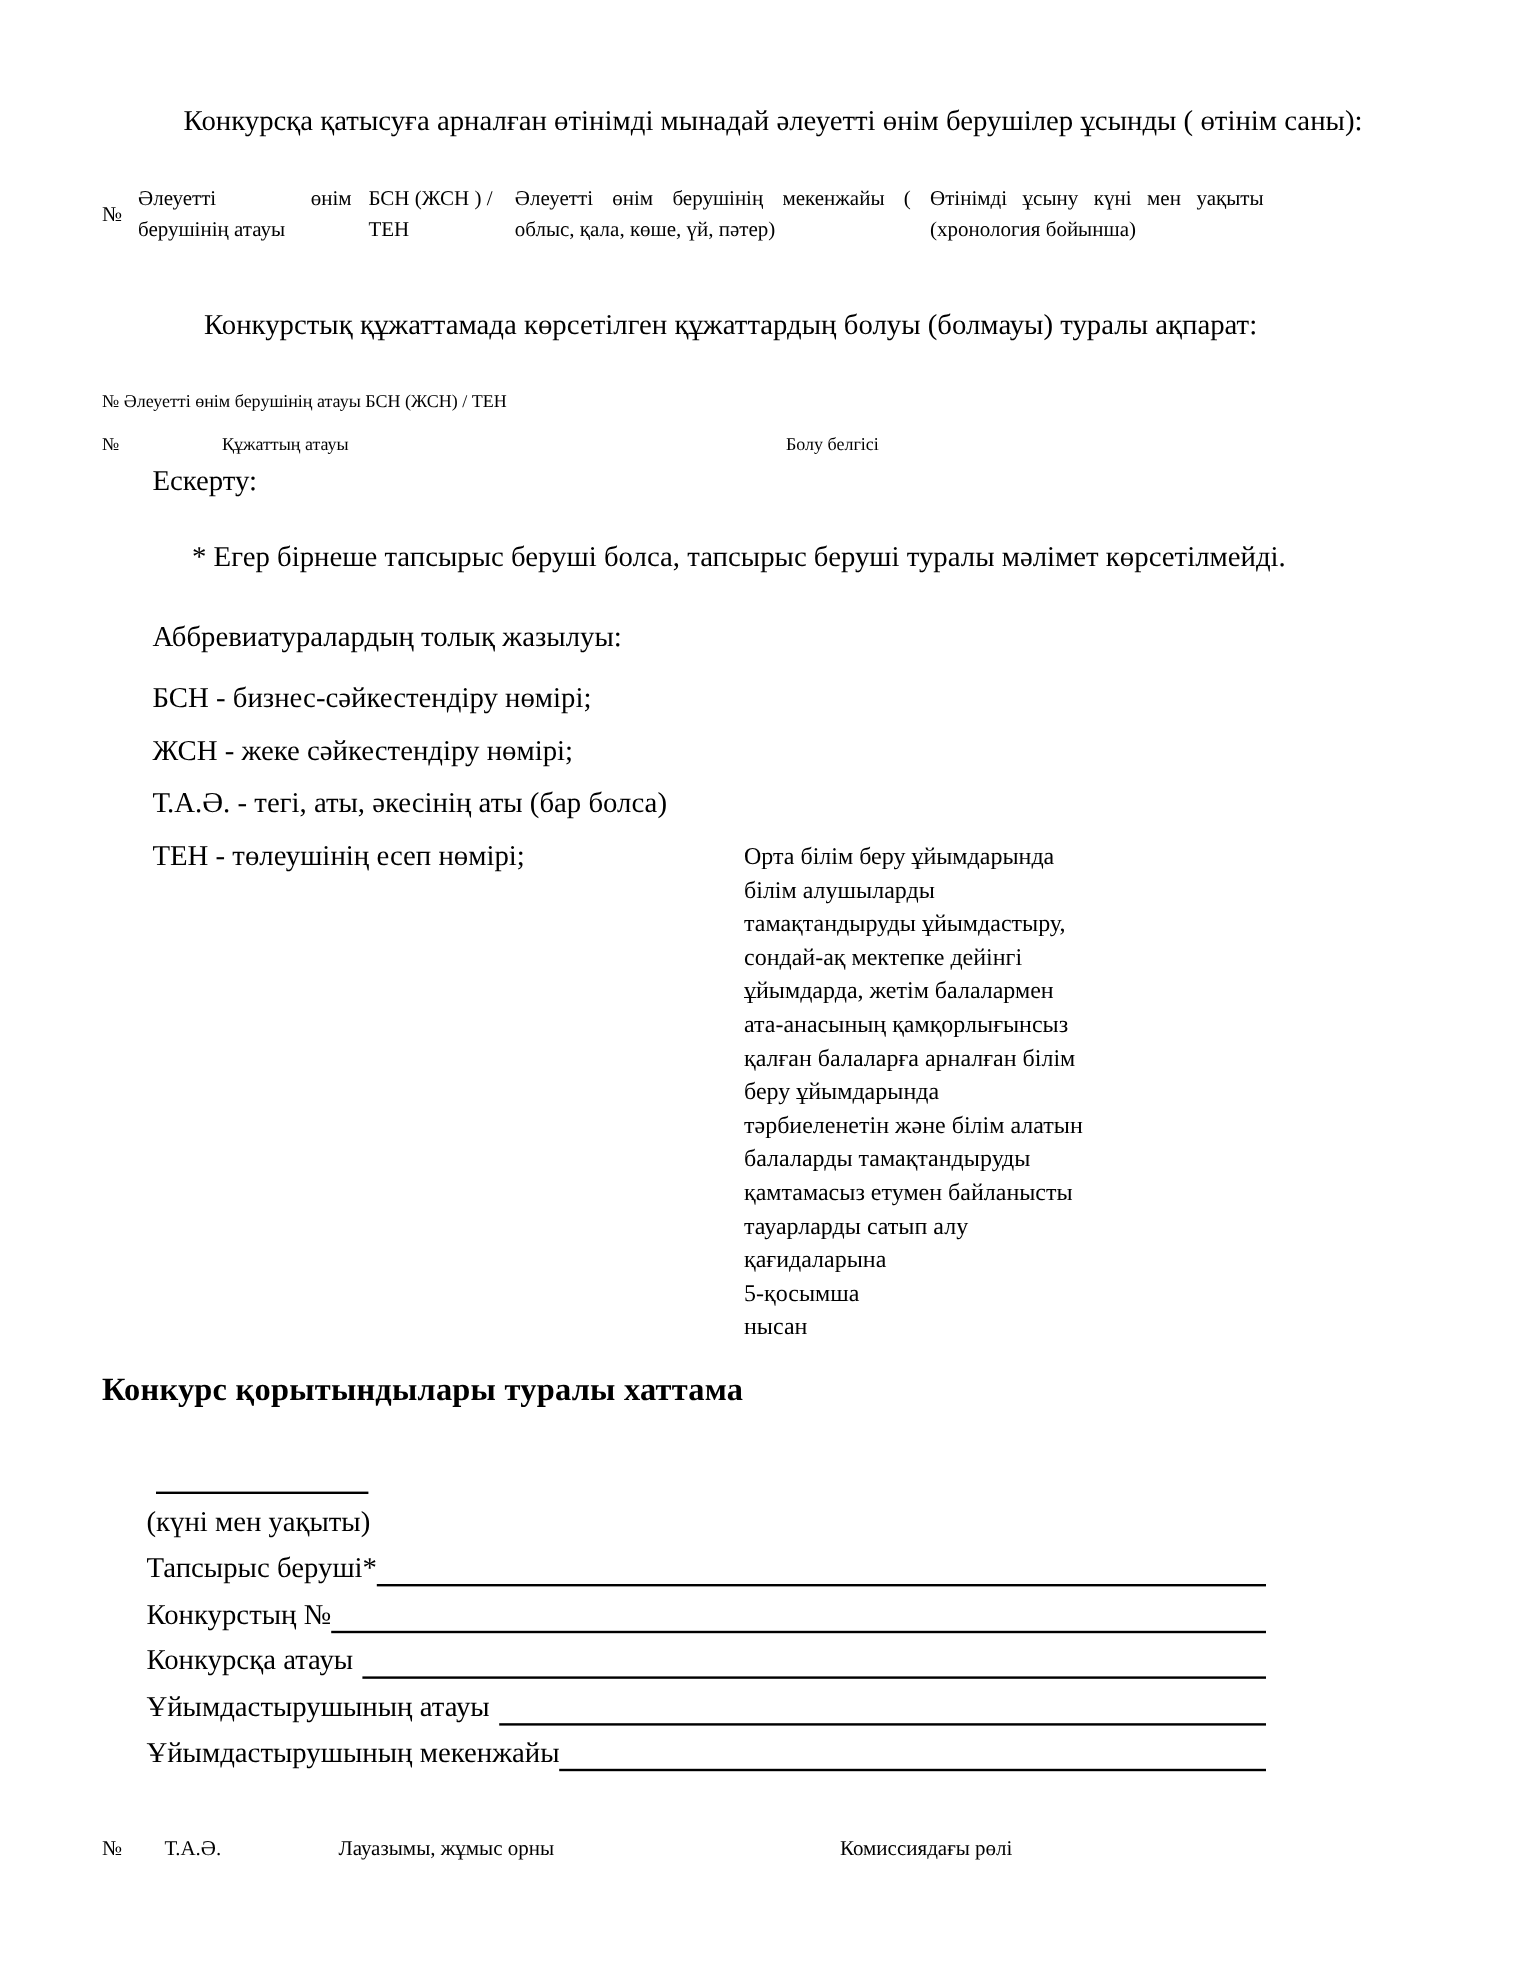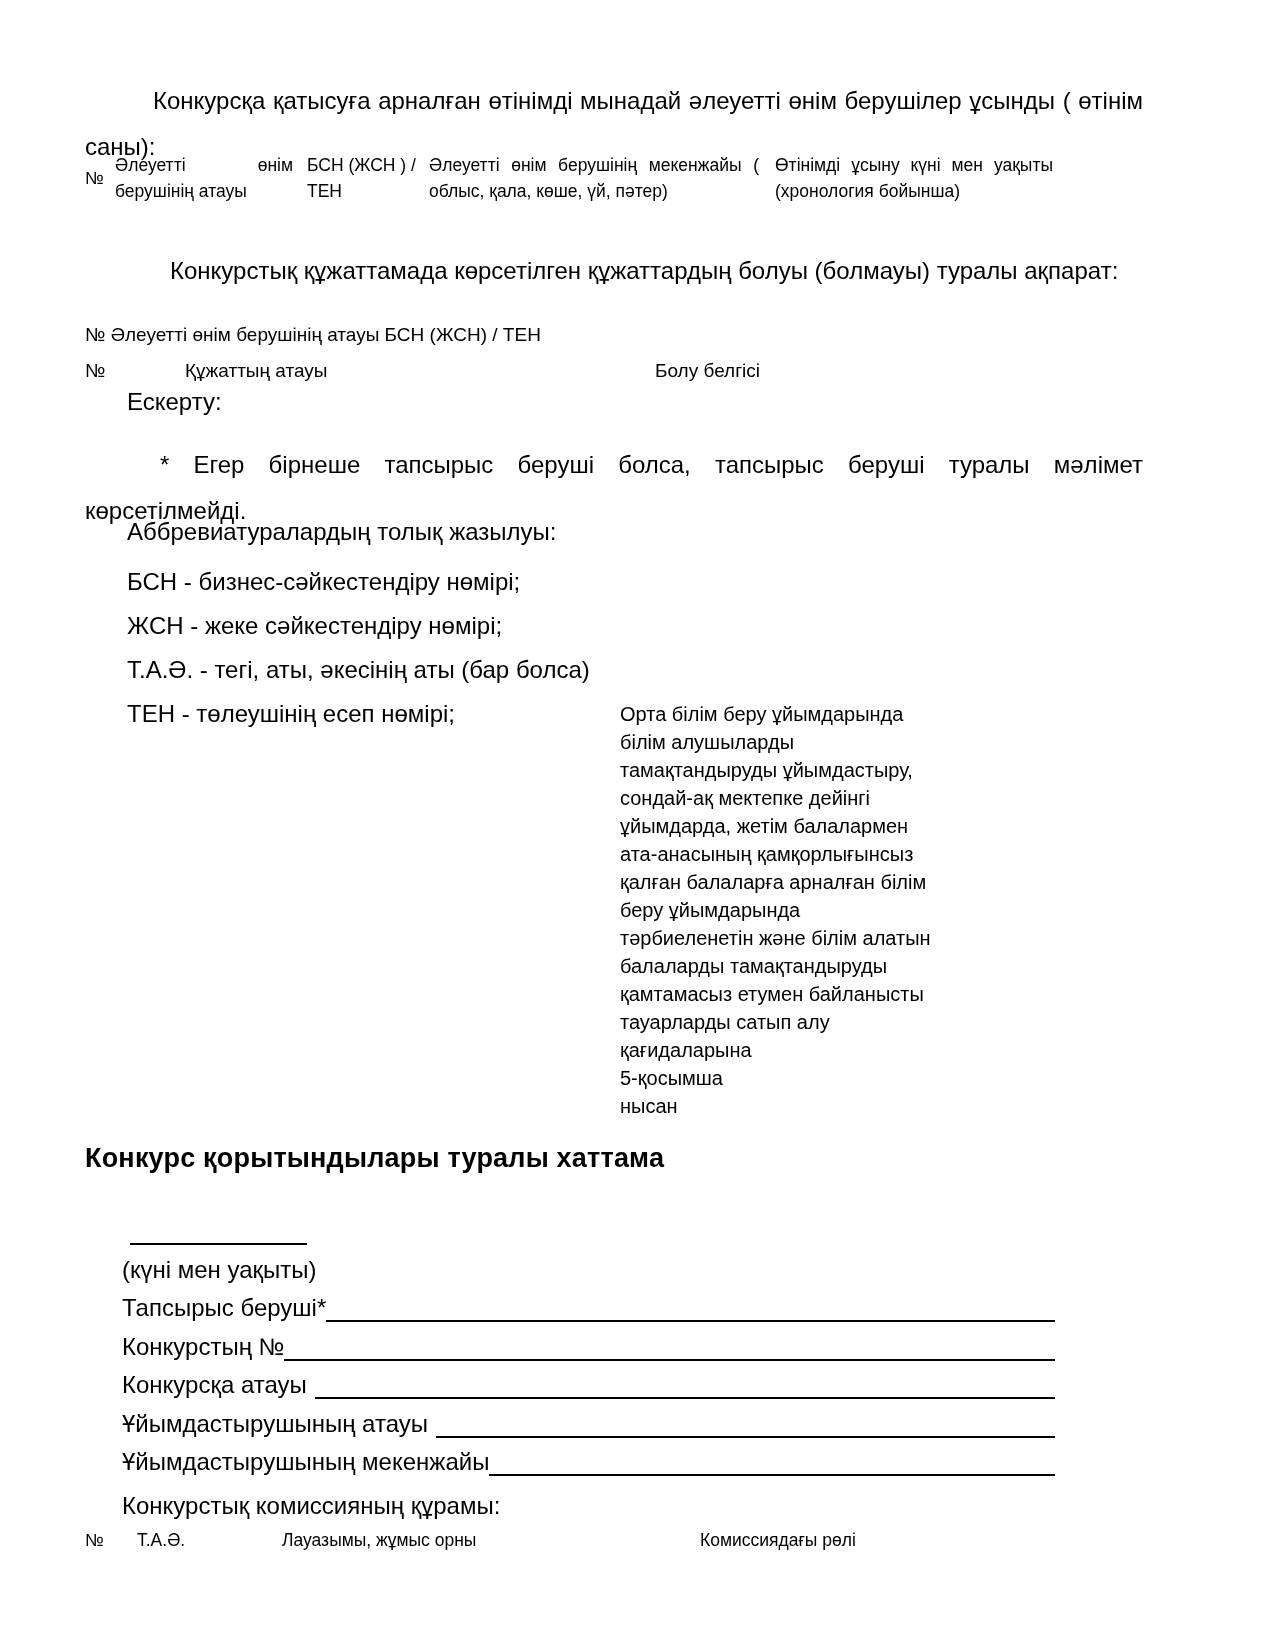--- a/index.html
+++ b/index.html
@@ -6,36 +6,36 @@
     margin: 0;
     padding: 0;
     background: #ffffff;
   }
   .page {
     position: relative;
     width: 1275px;
     height: 1650px;
     background: #ffffff;
     color: #000000;
-    font-family: Liberation Sans, sans-serif;
+    font-family: Liberation Serif, serif;
     overflow: hidden;
   }
   .para {
     position: absolute;
     left: 85px;
     width: 1058px;
     font-size: 24px;
     line-height: 46px;
     text-align: justify;
     margin: 0;
   }
   .indent-68 { text-indent: 68px; }
   .indent-85 { text-indent: 85px; }
   .indent-75 { text-indent: 75px; }
-  .small { font-size: 19px; line-height: 26px; }
+  .small { font-size: 15px; line-height: 26px; }
   .abs { position: absolute; margin: 0; }
   
   .t1 {
     position: absolute;
     left: 85px;
     top: 152px;
     display: flex;
     font-size: 17.5px;
     line-height: 26px;
   }
@@ -165,21 +165,20 @@
   <div class="form-row" style="top: 1410px;">
     <span class="label">Ұйымдастырушының атауы</span>
     <div class="fill-line gap8"></div>
   </div>
 
   <div class="form-row" style="top: 1448px;">
     <span class="label">Ұйымдастырушының мекенжайы</span>
     <div class="fill-line"></div>
   </div>
 
-  <p class="abs" style="left: 122px; top: 1492px; font-size: 24px;">Конкурстық комиссияның құрамы:</p>
 
   <div class="t3">
     <span style="left: 85px;  top: 1530px;">№</span>
     <span style="left: 137px; top: 1530px;">Т.А.Ә.</span>
     <span style="left: 282px; top: 1530px;">Лауазымы, жұмыс орны</span>
     <span style="left: 700px; top: 1530px; text-align: center;">Комиссиядағы рөлі</span>
   </div>
 
 </div>
 

